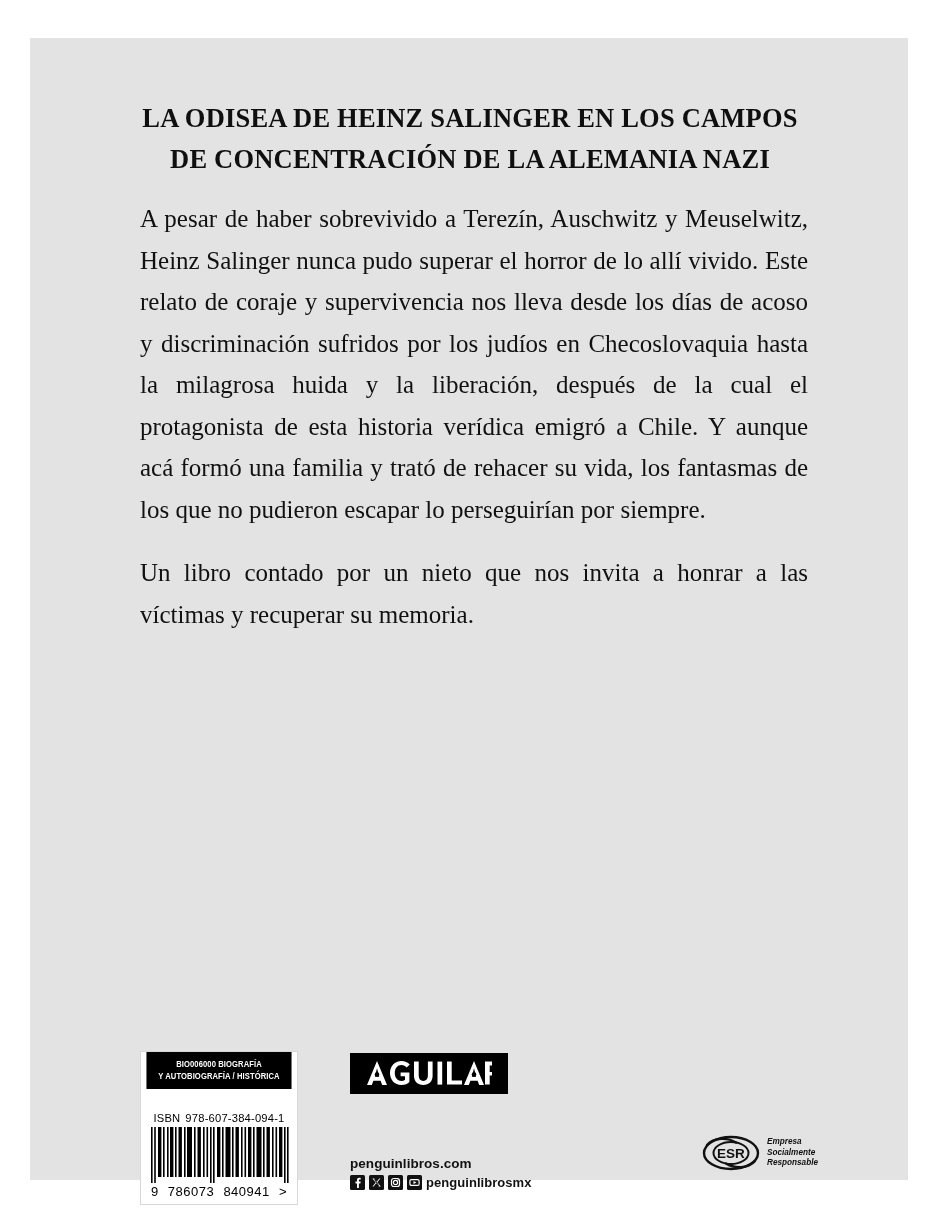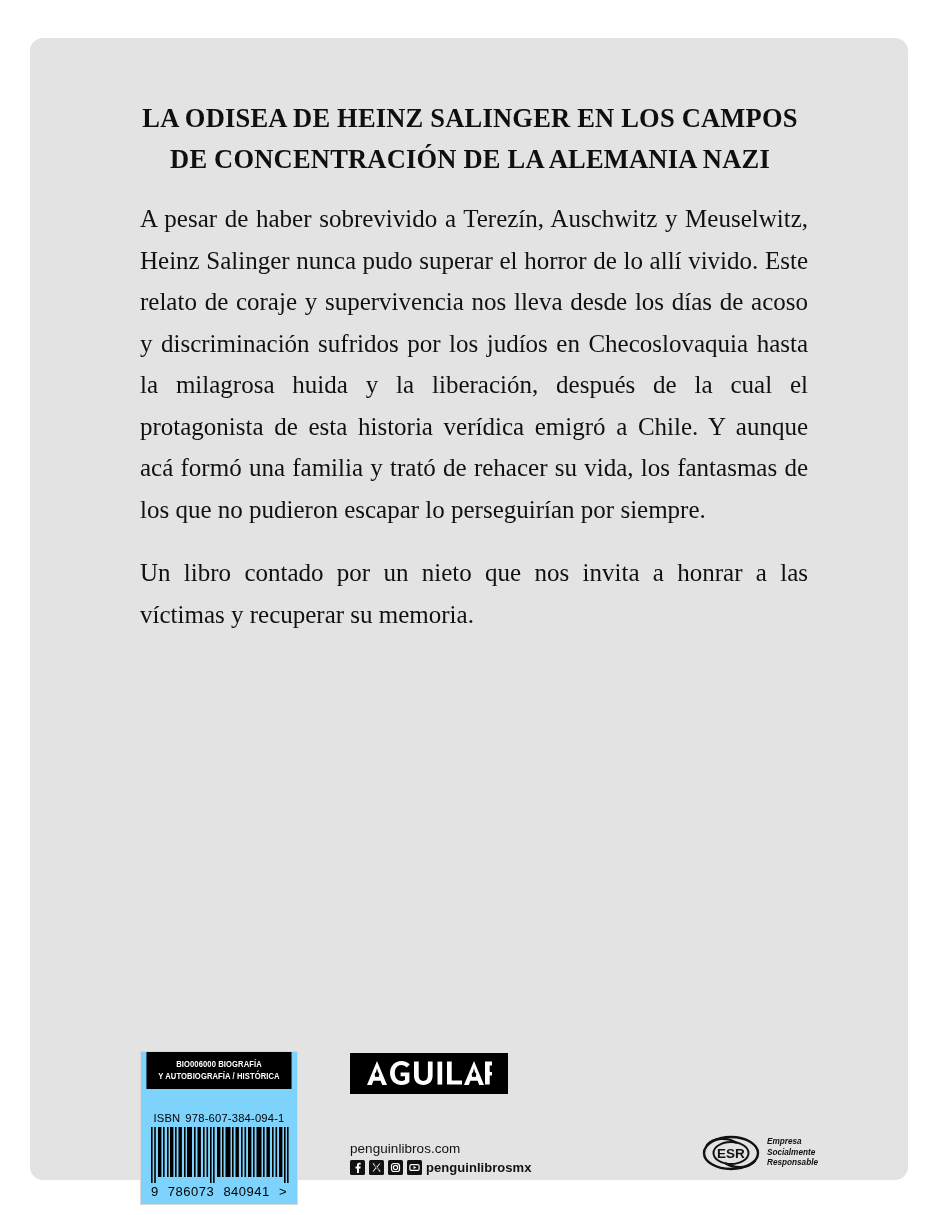--- a/index.html
+++ b/index.html
@@ -16,21 +16,20 @@
 
   
   #cover {
     position: absolute;
     left: 30px;
     top: 38px;
     width: 878px;
     height: 1142px;
     background: #e3e3e3;
     box-sizing: border-box;
-    border-radius: 13px;
   }
 
   
   #headline {
     position: absolute;
     left: 70px;
     top: 60px;
     width: 740px;
     text-align: center;
     font-family: "Liberation Serif", "DejaVu Serif", serif;
@@ -70,21 +69,21 @@
     width: 878px;
     height: 182px;
   }
 
   
   #barcode-block {
     position: absolute;
     left: 110px;
     top: 53px;
     width: 158px;
-    background: #7dd3fc;
+    background: #ffffff;
     border: 1px solid #d8d8d8;
     box-sizing: border-box;
   }
   #bisac {
     background: #000000;
     color: #ffffff;
     text-align: center;
     padding: 7px 4px 7px 4px;
     font-family: "Liberation Sans Narrow", "Liberation Sans", sans-serif;
     font-weight: bold;
@@ -139,23 +138,24 @@
   
   #penguin-block {
     position: absolute;
     left: 320px;
     top: 143px;
     font-family: "Liberation Sans", sans-serif;
     color: #111111;
   }
   #penguin-site {
     font-size: 13.5px;
-    font-weight: normal;
+    font-weight: bold;
     letter-spacing: 0.05px;
     margin-bottom: 4px;
+    margin-top: 15px;
   }
   #penguin-social {
     display: flex;
     align-items: center;
     gap: 4px;
   }
   #penguin-social .sicon {
     width: 15px;
     height: 15px;
     background: #111111;

